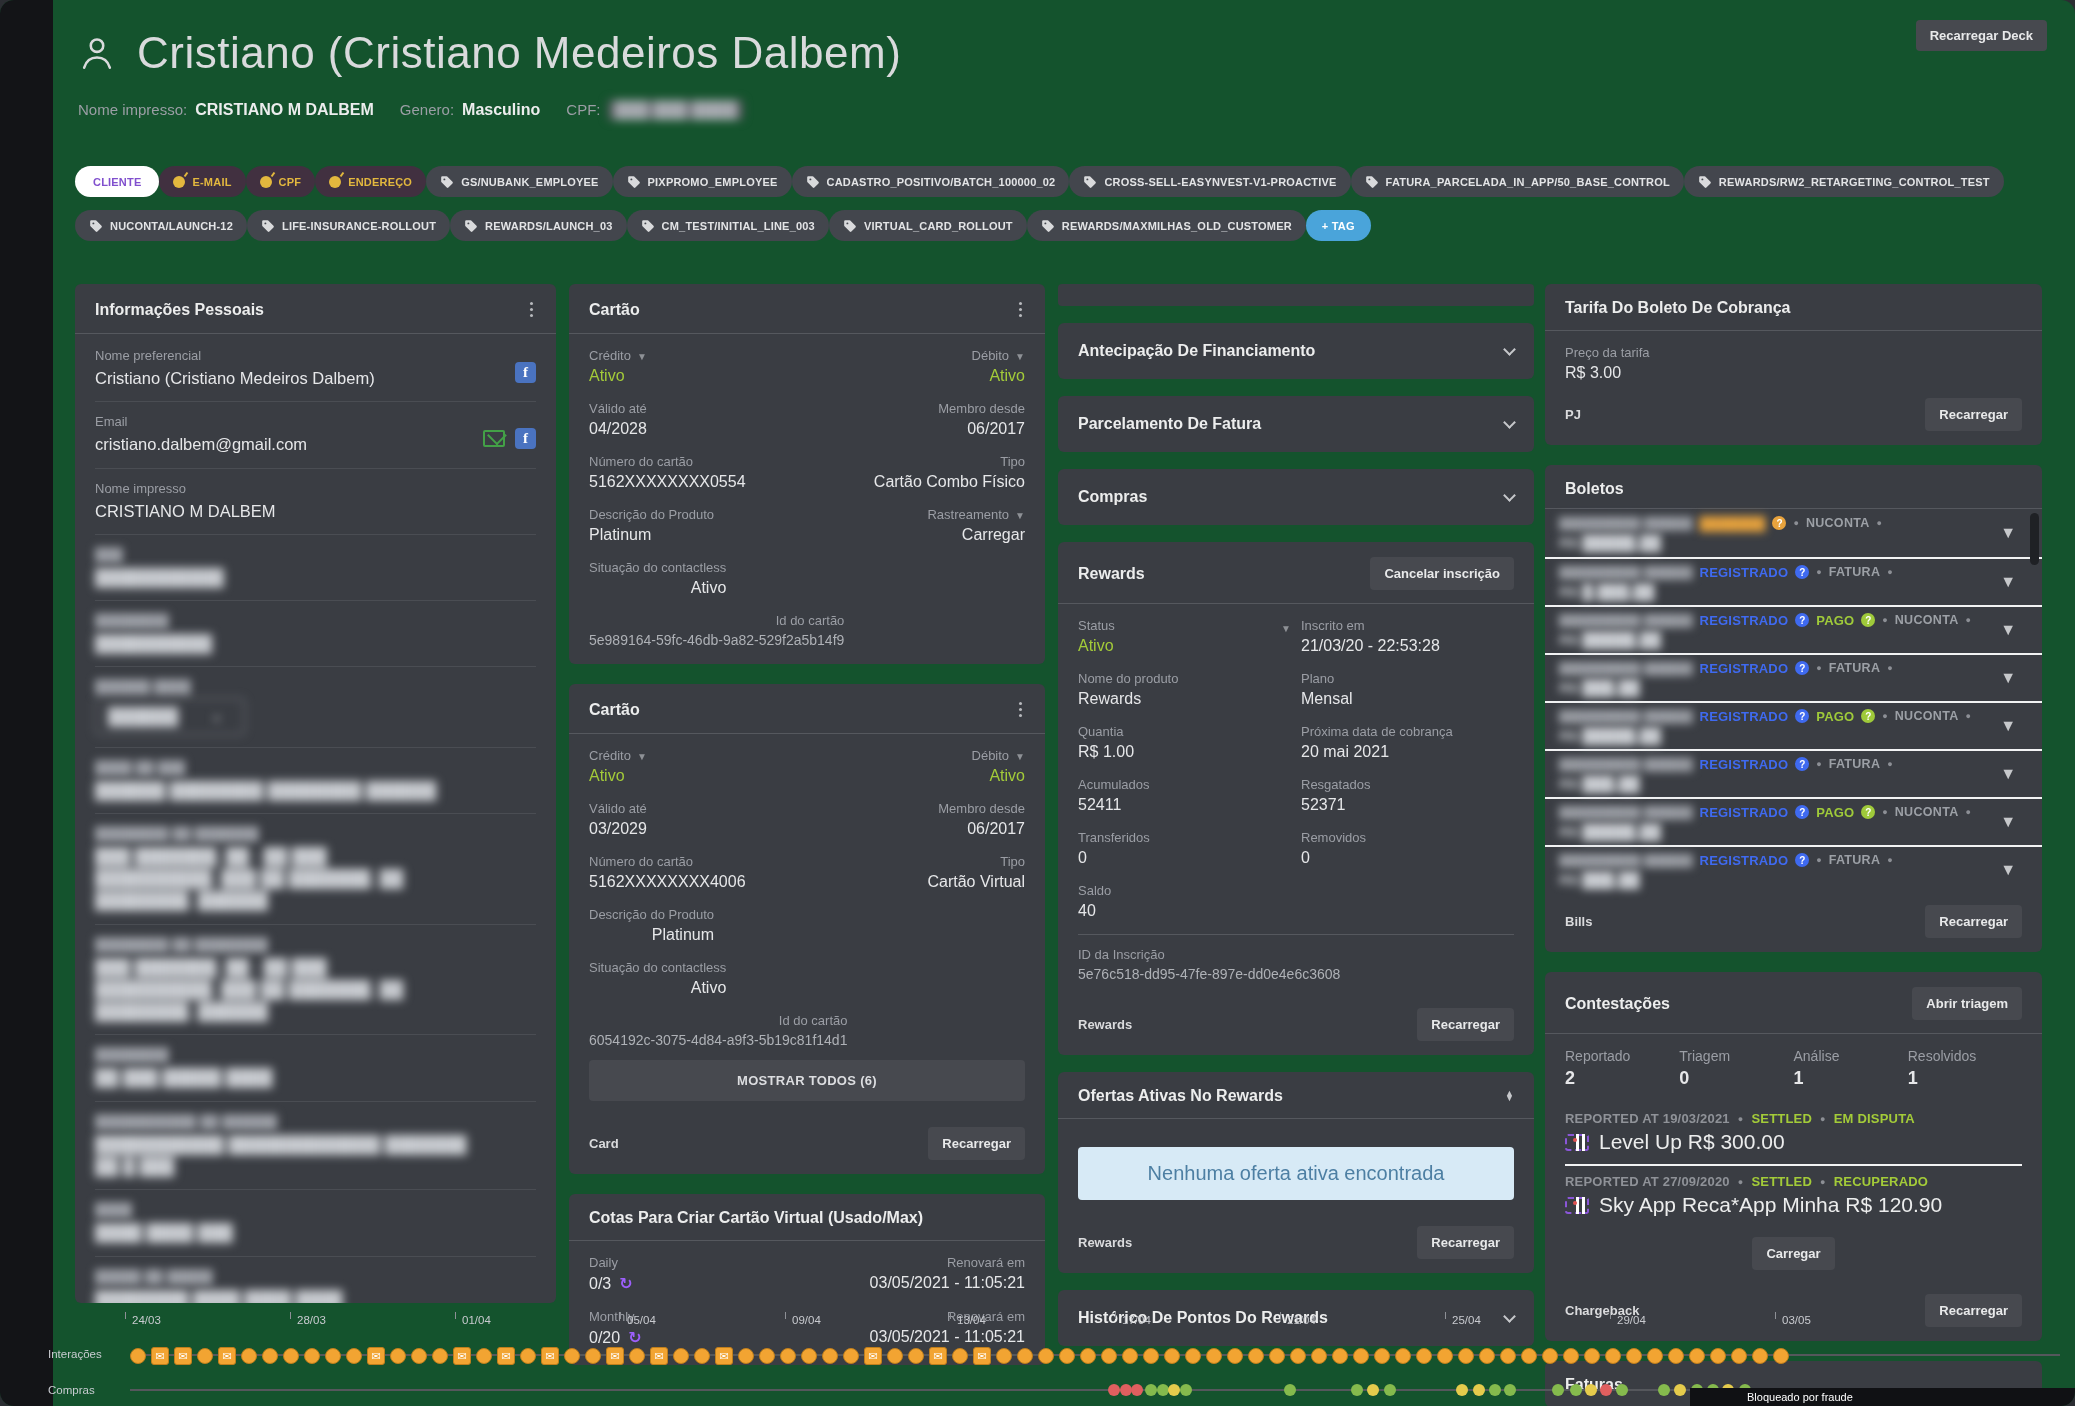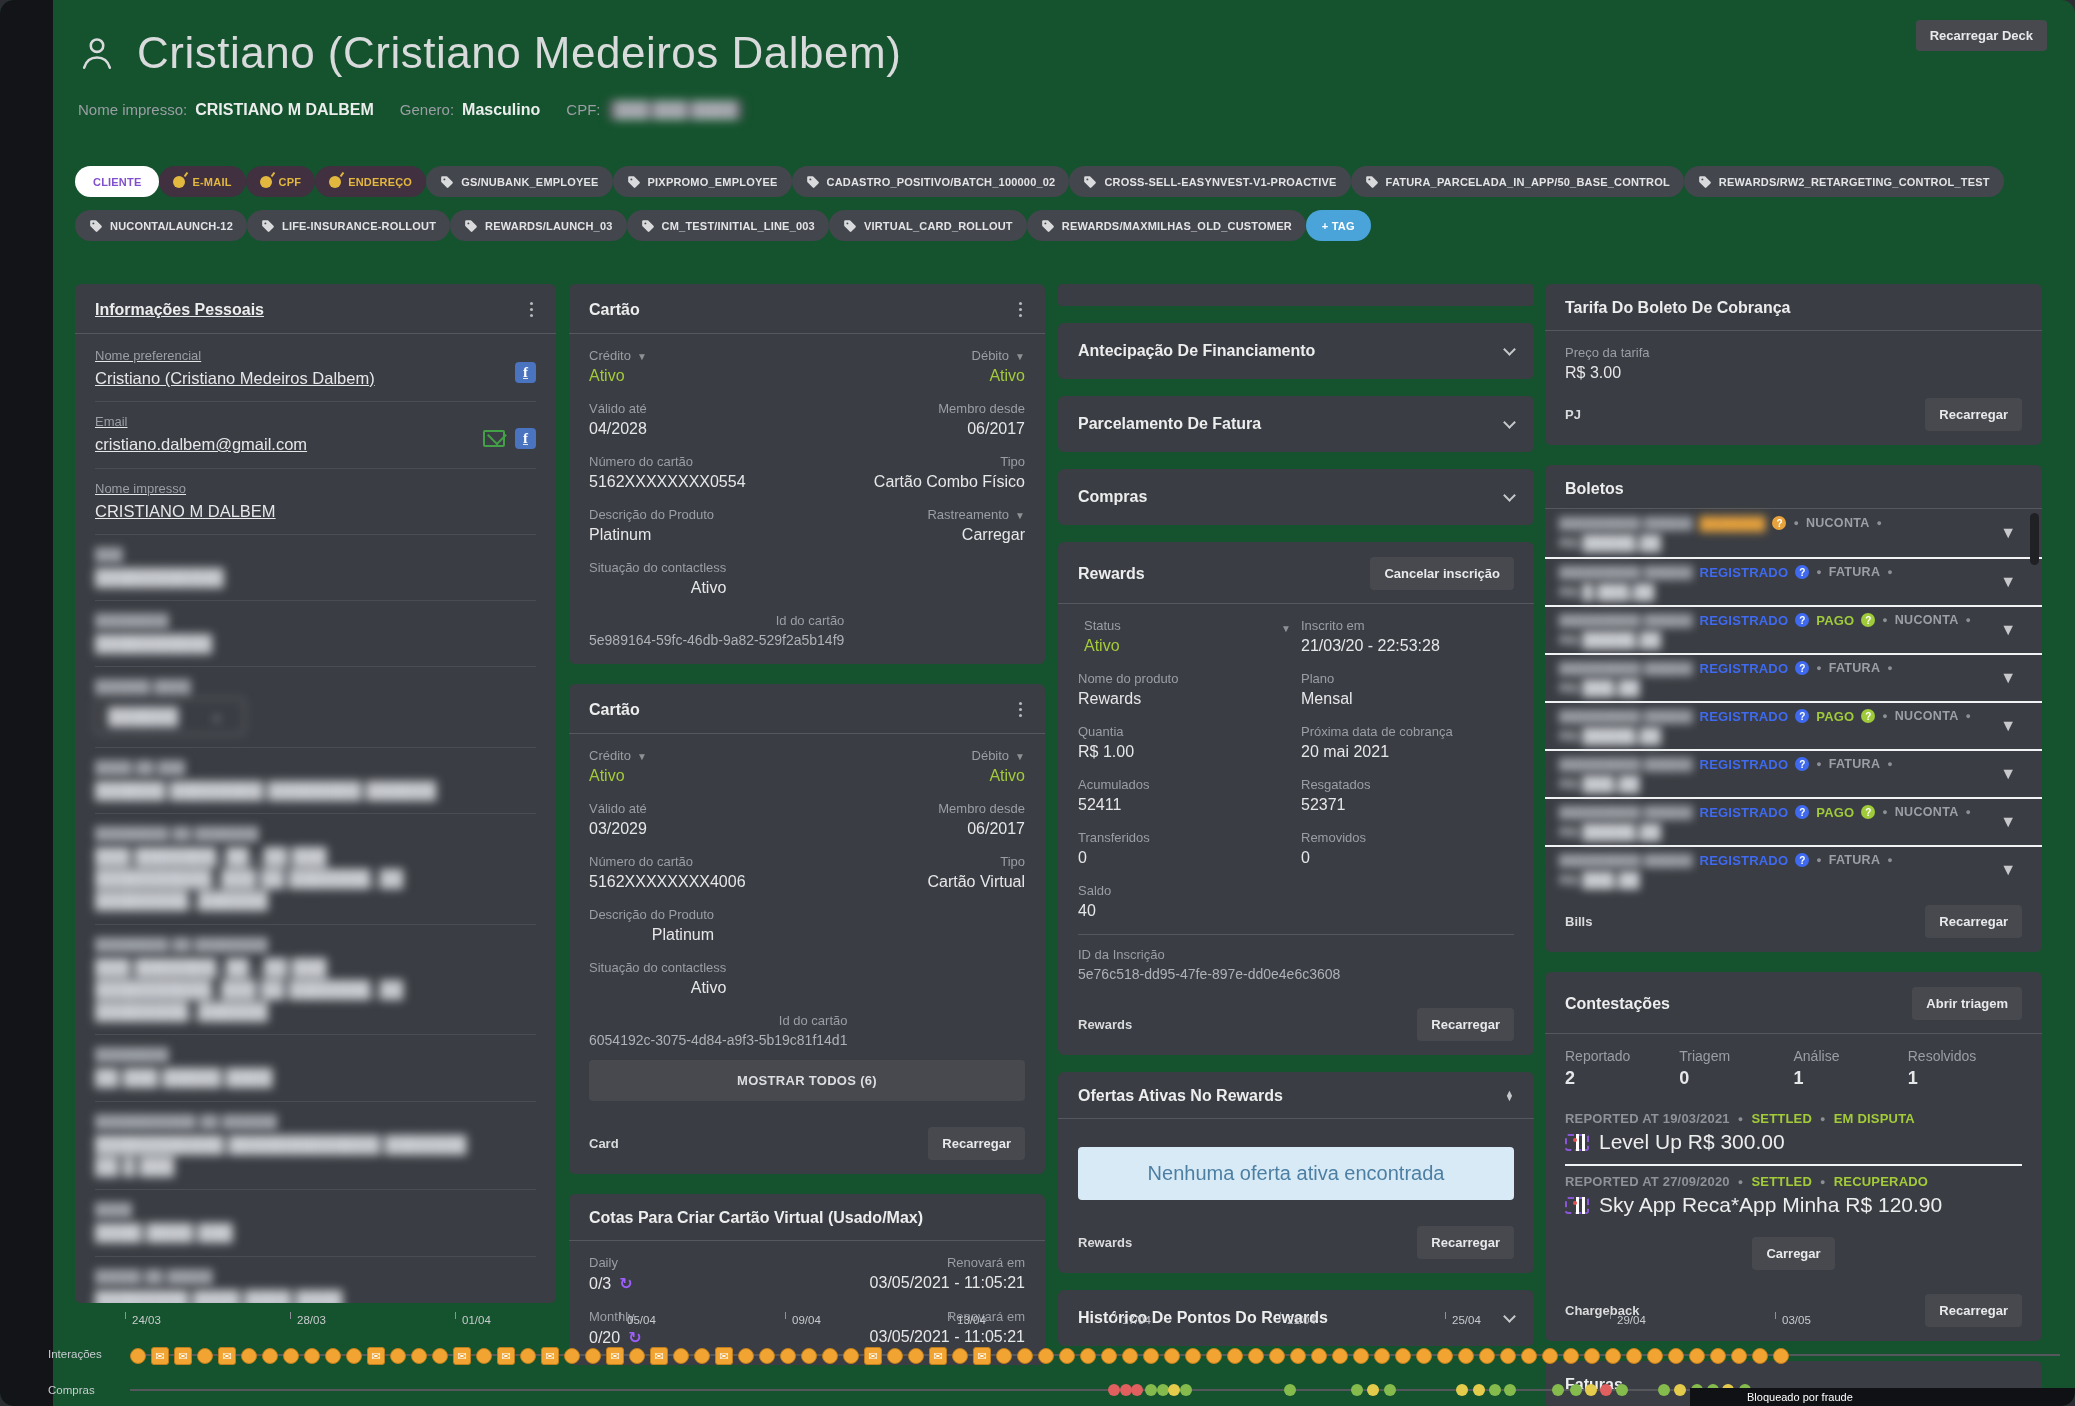--- a/index.html
+++ b/index.html
@@ -46,21 +46,21 @@
   .btn{background:#47494f;color:#e8e9ea;font-size:13px;font-weight:700;padding:9px 14px;border-radius:4px;border:none;cursor:pointer;white-space:nowrap;}
   .card-foot{display:flex;justify-content:space-between;align-items:center;padding:12px 20px 14px;}
   .foot-label{font-size:13px;font-weight:700;color:#dadbdd;}
   .field-label{font-size:13px;color:#9b9ea5;margin-bottom:4px;}
   .field-value{font-size:16px;color:#e6e7e9;font-weight:500;}
   .green{color:#a3cb39;}
   .tri::after{content:"▼";font-size:10px;color:#8e9196;margin-left:6px;}
   .id-value{font-size:14px;color:#aeb1b6;}
 
   
-  .col1{left:75px;width:481px;text-decoration:underline;}
+  .col1{left:75px;width:481px;}
   .personal-card{height:1019px;}
   .pf-row{display:flex;justify-content:space-between;align-items:flex-start;padding:12px 0;}
   .pf-row + .pf-row{border-top:1px solid #4a4d53;}
   .pf-value{font-size:16.5px;color:#e6e7e9;font-weight:500;white-space:pre-line;line-height:1.35;}
   .pf-value.vblur{filter:blur(5px);color:#c9ccd1;}
   .pf-label.lblur{filter:blur(4px);}
   .pf-icons{display:flex;gap:10px;align-items:center;margin-top:14px;flex:none;}
   .fb-ic{width:21px;height:21px;border-radius:4px;background:#4a73c0;color:#fff;display:flex;align-items:center;justify-content:center;cursor:pointer;}
   .fb-ic::before{content:"f";font-family:"Liberation Serif","DejaVu Serif",serif;font-weight:700;font-size:15px;}
   .env-ic{width:22px;height:17px;border:2px solid #43a047;border-radius:2px;position:relative;cursor:pointer;}
@@ -73,21 +73,21 @@
   .grid2{display:flex;justify-content:space-between;margin-bottom:16px;}
   .grid2 > div:last-child{text-align:right;}
   .show-all{width:100%;background:#47494f;border:none;color:#dcdde0;font-size:13px;font-weight:700;
     padding:13px 0;border-radius:4px;margin:8px 0 4px;cursor:pointer;letter-spacing:.3px;}
   .refresh-ic{color:#9c5ffa;font-weight:700;font-size:16px;margin-left:8px;cursor:pointer;}
   .refresh-ic::before{content:"↻";}
 
   
   .col3{left:1058px;width:476px;gap:17px;}
   .rw-grid{display:grid;grid-template-columns:1fr 1fr;column-gap:10px;row-gap:16px;margin-bottom:14px;}
-  .status-cell{display:flex;justify-content:space-between;align-items:flex-start;margin-left:6px;}
+  .status-cell{display:flex;justify-content:space-between;align-items:flex-start;}
   .sort-ic{display:flex;flex-direction:column;line-height:.55;color:#c6c8cb;font-size:9px;cursor:pointer;}
   .sort-ic span::before{content:"▲";}
   .sort-ic span + span::before{content:"▼";}
   .banner{background:#d7eaf6;color:#4d7fa3;font-size:20px;text-align:center;border-radius:4px;padding:15px 10px;margin:14px 0 4px;}
   .hr{border-top:1px solid #55585e;margin:6px 0 12px;}
 
   
   .col4{left:1545px;width:497px;}
   .b-list{position:relative;border-top:1px solid #55585e;}
   .b-row{display:flex;align-items:center;justify-content:space-between;padding:8px 26px 8px 14px;height:48px;}

